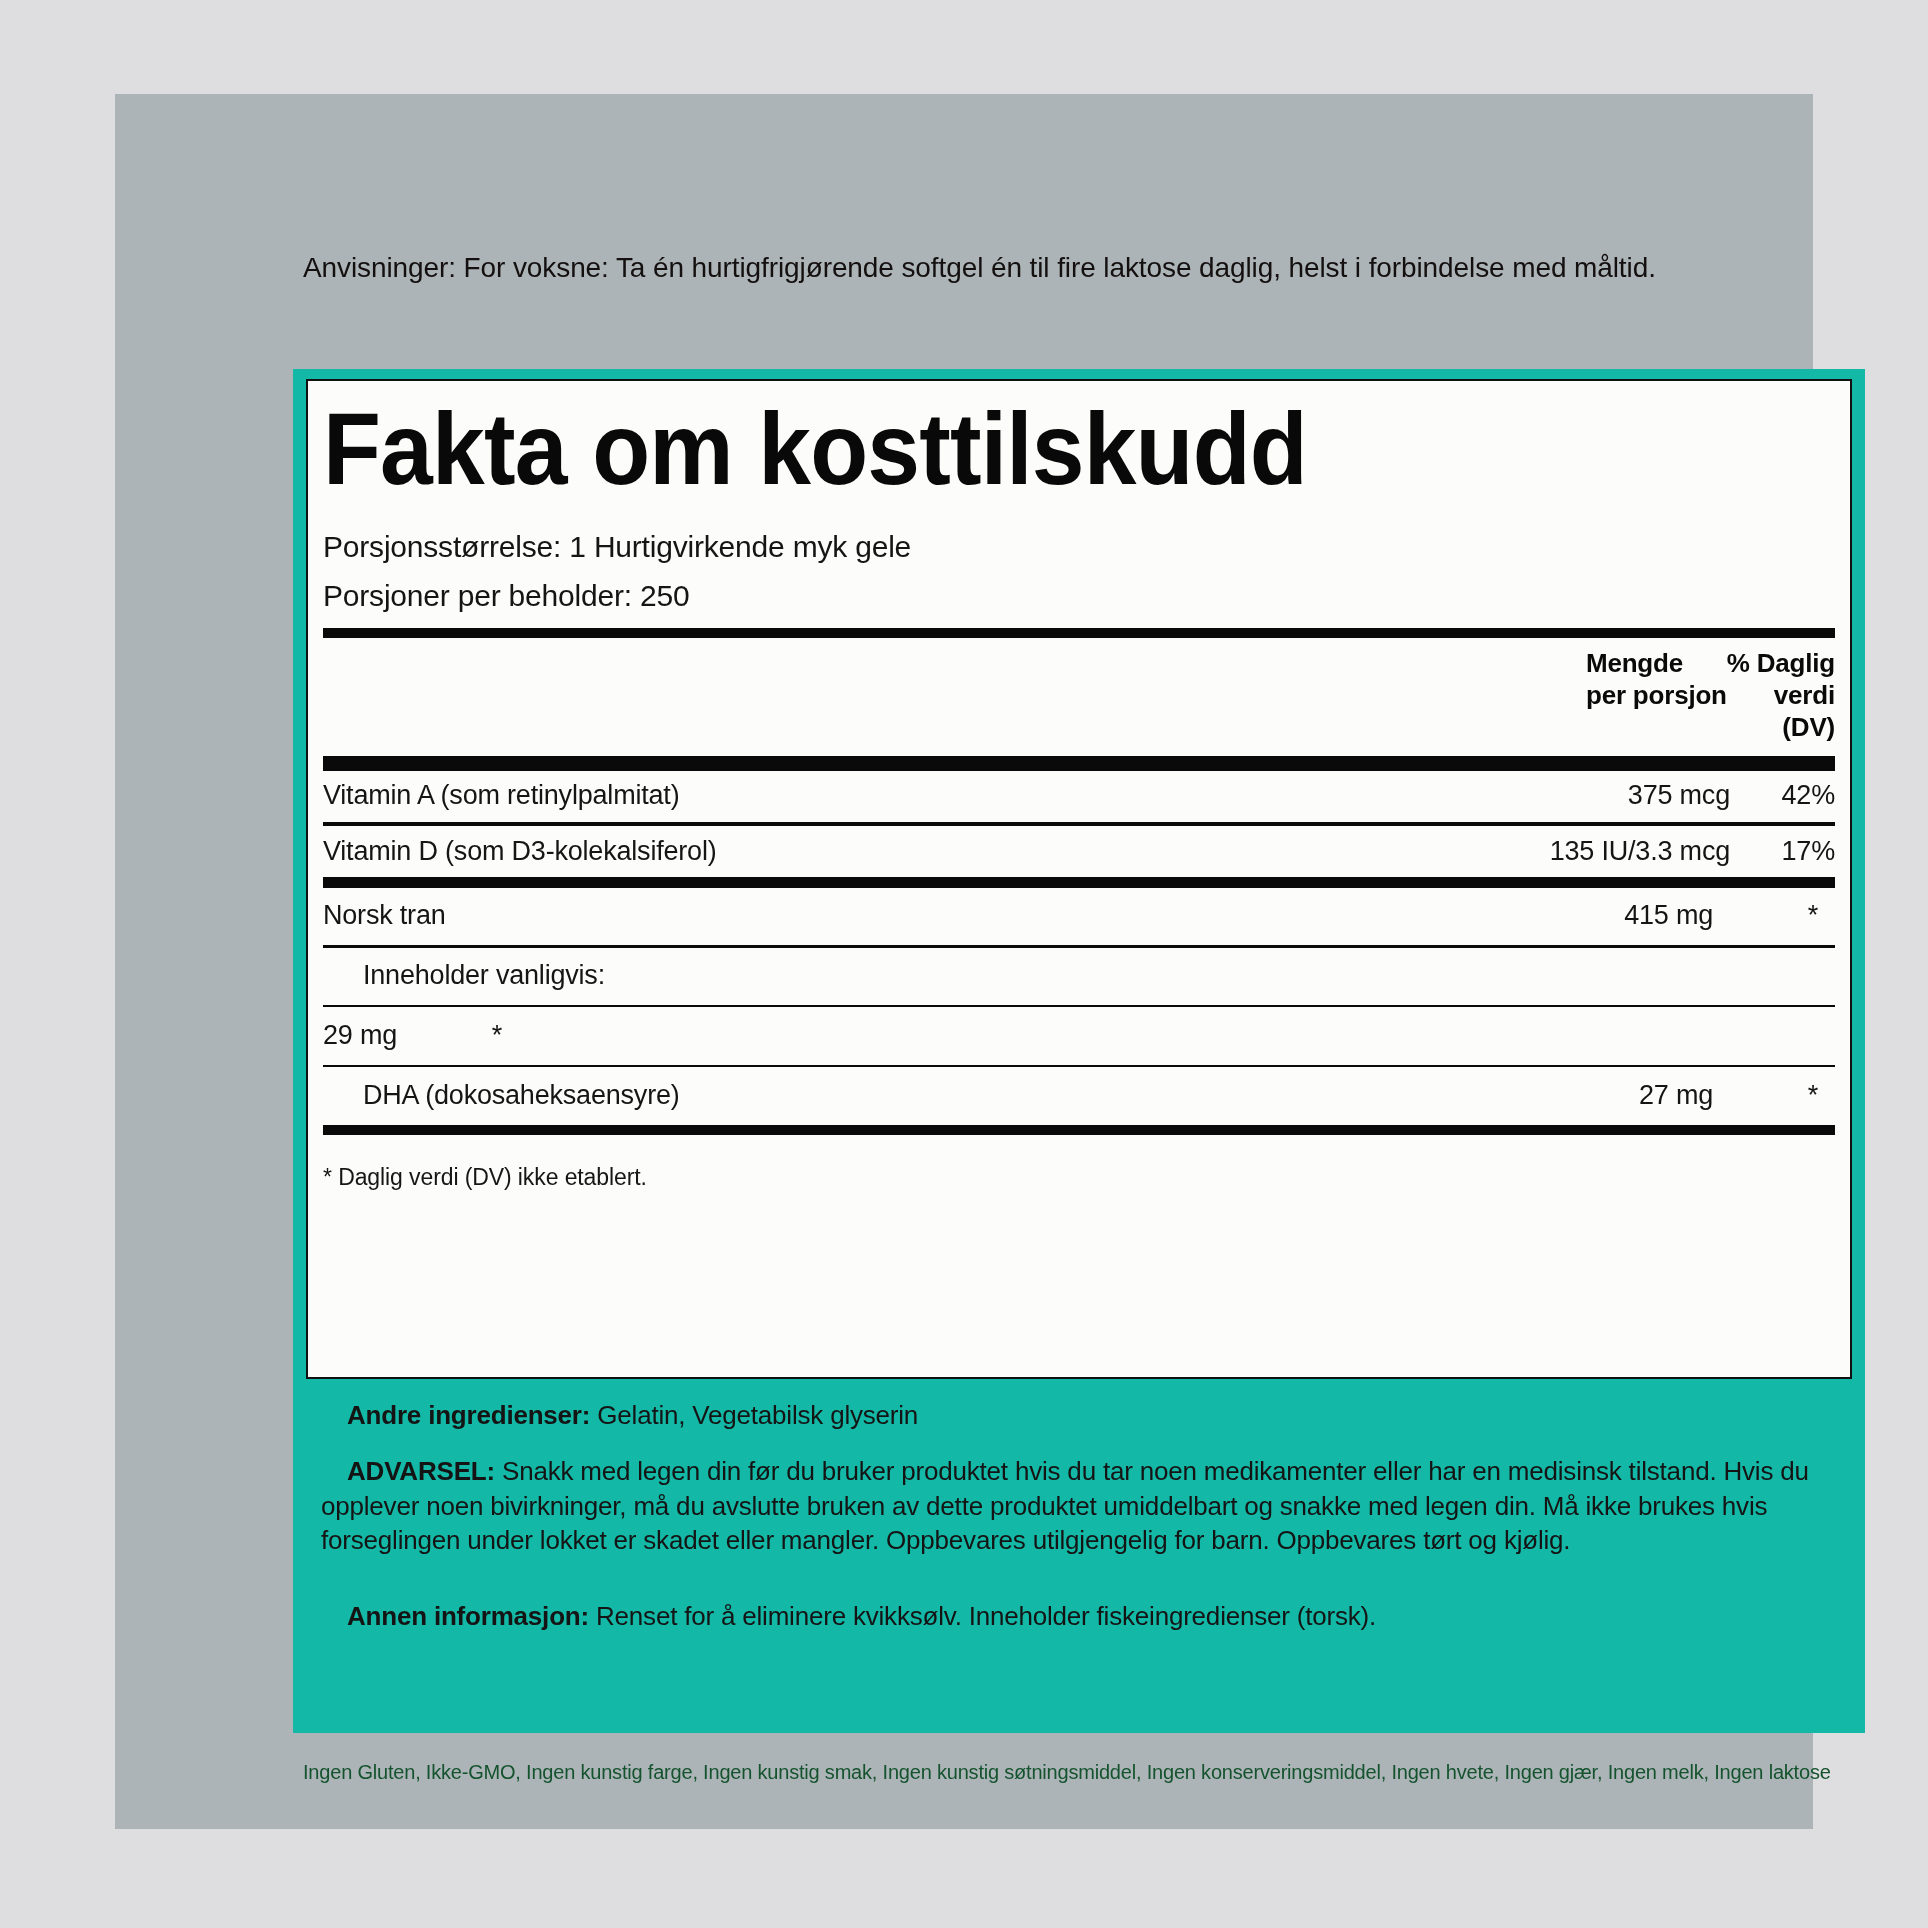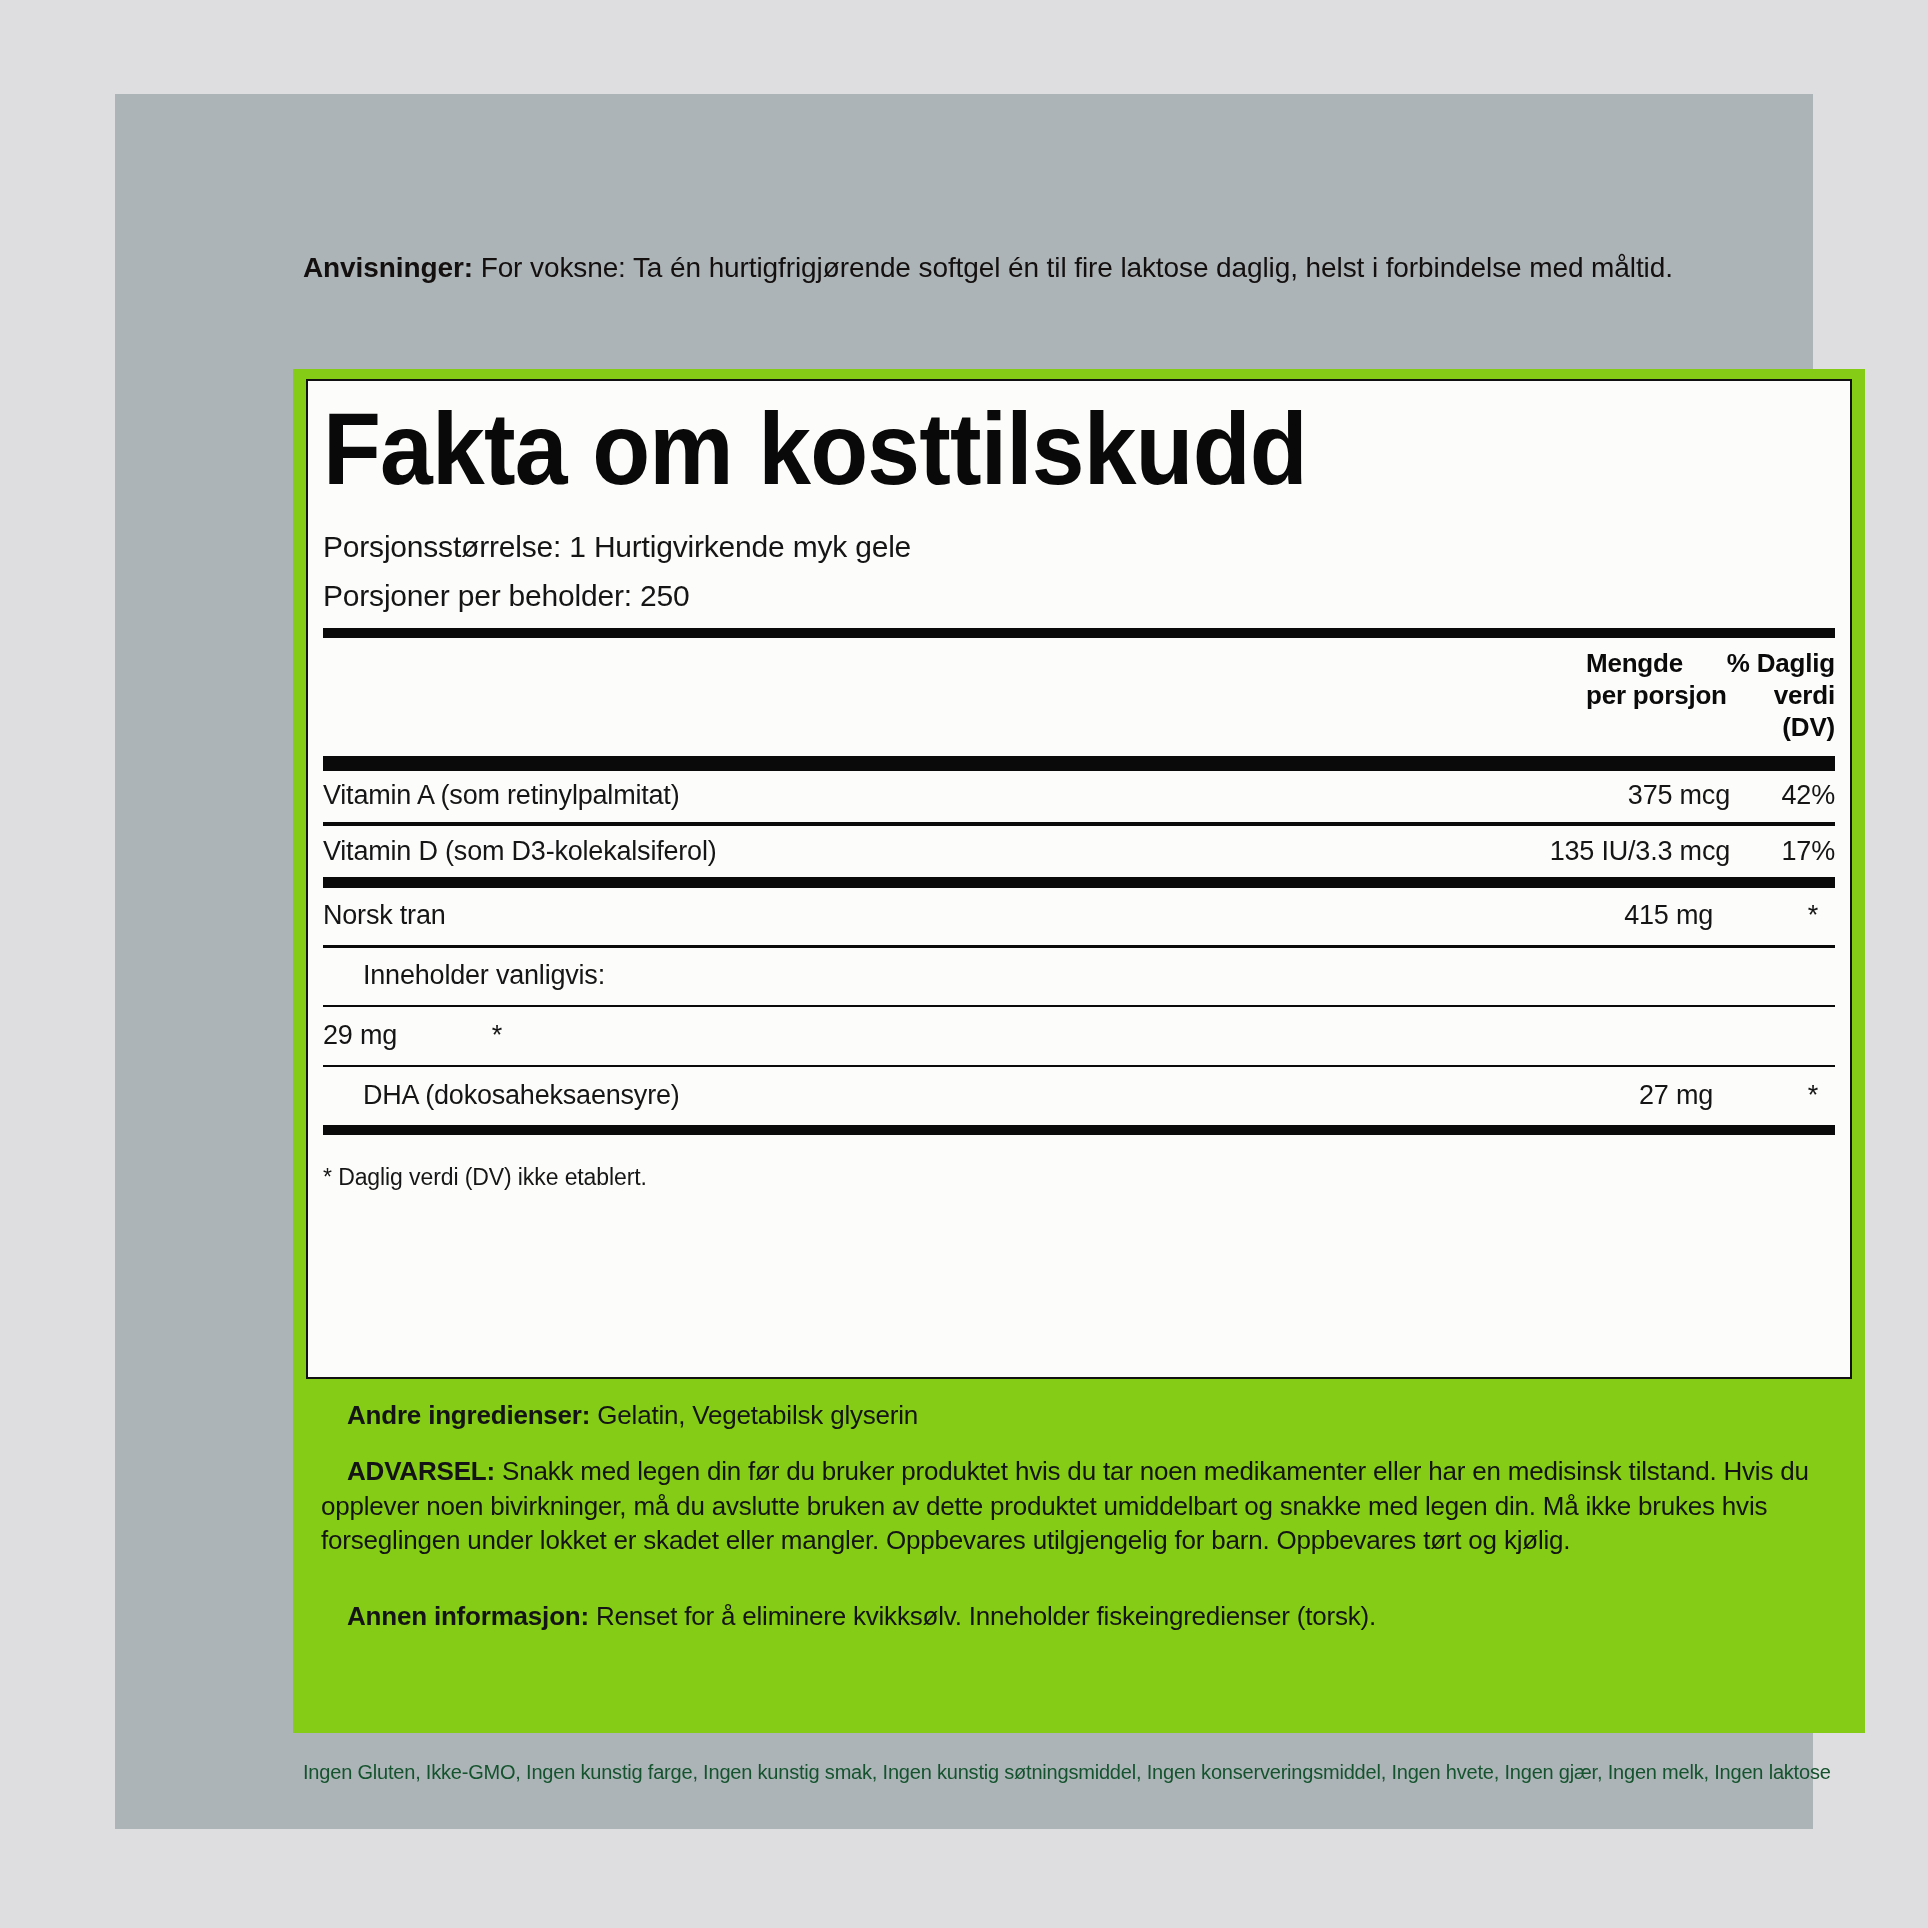--- a/index.html
+++ b/index.html
@@ -30,31 +30,31 @@
     position: absolute;
     left: 188px;
     top: 155px;
     width: 1516px;
     font-size: 28px;
     line-height: 1.33;
     color: #14100f;
     letter-spacing: -0.1px;
   }
   .directions .lead {
-    font-weight: bold;
+    font-weight: normal;
   }
 
   
   .white-card {
     position: absolute;
     left: 178px;
     top: 275px;
     width: 1572px;
     height: 1364px;
-    background: #84cc16;
+    background: #14b8a6;
     box-sizing: border-box;
   }
 
   
   .facts-box {
     position: absolute;
     left: 13px;
     top: 10.4px;
     width: 1546px;
     height: 1000px;

